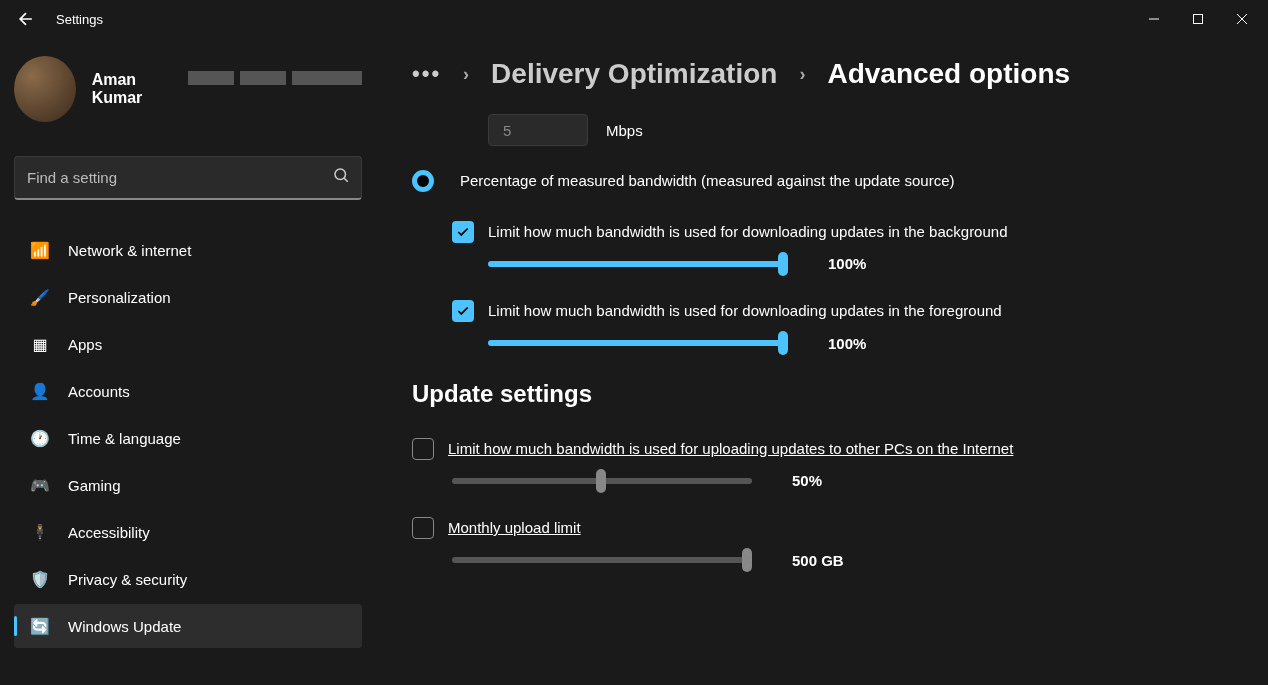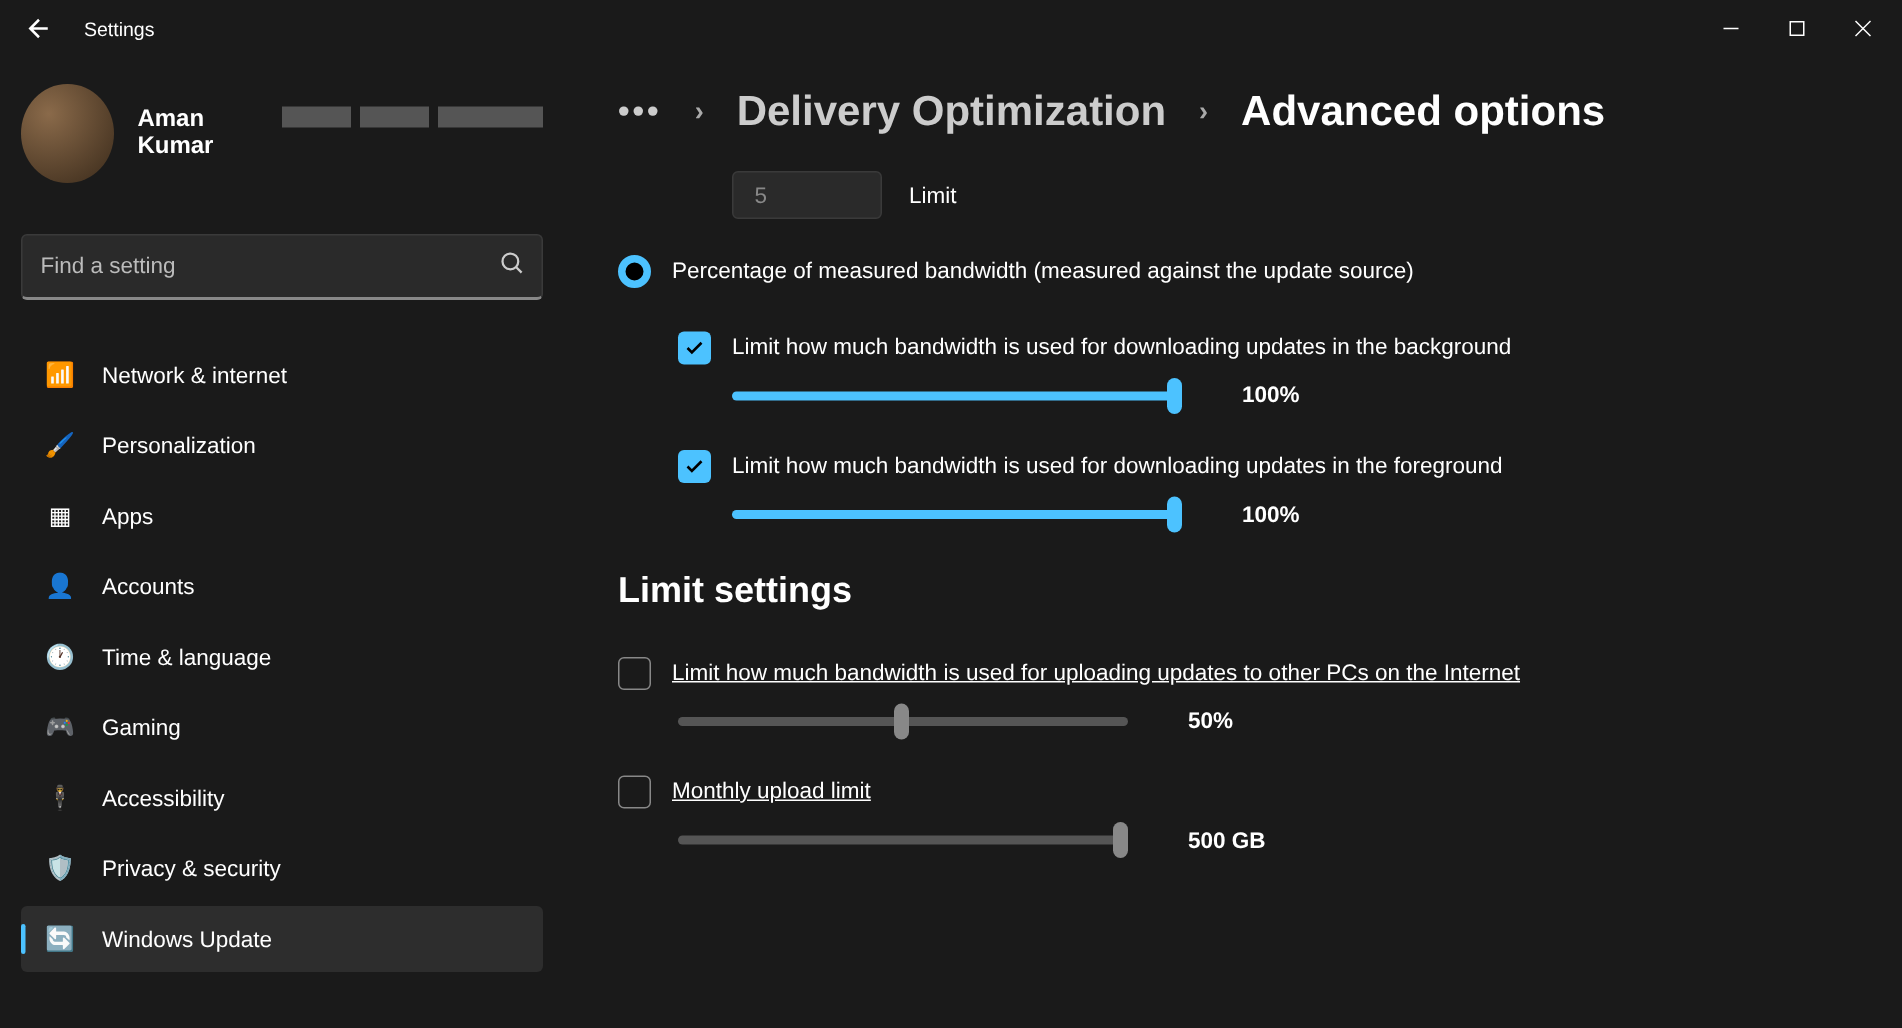--- a/index.html
+++ b/index.html
@@ -30,21 +30,21 @@
 .nav-item .ico { width: 20px; height: 20px; display: flex; align-items: center; justify-content: center; font-size: 16px; }
 .main { flex: 1; padding: 20px 40px 0 40px; overflow-y: auto; }
 .crumbs { display: flex; align-items: center; gap: 22px; font-size: 28px; font-weight: 600; margin-bottom: 24px; }
 .crumbs .dots { font-size: 22px; letter-spacing: 2px; color: #ccc; cursor: pointer; }
 .crumbs .chev { font-size: 18px; color: #aaa; }
 .crumbs .link { color: #ccc; cursor: pointer; }
 .crumbs .current { color: #fff; }
 .row-mbps { display: flex; align-items: center; gap: 18px; margin-left: 76px; margin-bottom: 24px; }
 .numbox { width: 100px; height: 32px; background: #2a2a2a; border: 1px solid #3a3a3a; border-radius: 4px; color: #888; font-size: 15px; padding: 0 14px; display: flex; align-items: center; }
 .unit { font-size: 15px; }
-.radio-row { display: flex; align-items: center; gap: 14px; margin-bottom: 28px; }
+.radio-row { display: flex; align-items: center; gap: 26px; margin-bottom: 28px; }
 .radio { width: 22px; height: 22px; border-radius: 50%; border: 5px solid #4cc2ff; background: #000; cursor: pointer; }
 .chk-row { display: flex; align-items: center; gap: 14px; margin-left: 40px; margin-bottom: 12px; font-size: 15px; }
 .chk-row.top { align-items: flex-start; margin-left: 0; text-decoration: underline; }
 .chk { width: 22px; height: 22px; border-radius: 4px; cursor: pointer; flex-shrink: 0; }
 .chk.checked { background: #4cc2ff; display: flex; align-items: center; justify-content: center; }
 .chk.checked svg { width: 14px; height: 14px; }
 .chk.unchecked { border: 1.5px solid #888; }
 .slider-row { display: flex; align-items: center; gap: 40px; margin-left: 76px; margin-bottom: 28px; }
 .slider-row.upload { margin-left: 40px; }
 .slider { position: relative; width: 300px; height: 6px; border-radius: 3px; cursor: pointer; }
@@ -151,21 +151,21 @@
     <div class="crumbs">
       <span class="dots">•••</span>
       <span class="chev">›</span>
       <span class="link">Delivery Optimization</span>
       <span class="chev">›</span>
       <span class="current">Advanced options</span>
     </div>
 
     <div class="row-mbps">
       <div class="numbox">5</div>
-      <div class="unit">Limit</div>
+      <div class="unit">Mbps</div>
     </div>
 
     <div class="radio-row">
       <div class="radio"></div>
       <div class="txt">Percentage of measured bandwidth (measured against the update source)</div>
     </div>
 
     <div class="chk-row">
       <div class="chk checked">
           <svg viewBox="0 0 24 24" fill="none" stroke="#000" stroke-width="3">
@@ -189,21 +189,21 @@
         </div>
       <div class="txt">Limit how much bandwidth is used for downloading updates in the foreground</div>
     </div>
     <div class="slider-row">
       <div class="slider blue">
           <div class="thumb"></div>
         </div>
       <div class="val">100%</div>
     </div>
 
-    <div class="section-h">Limit settings</div>
+    <div class="section-h">Update settings</div>
 
     <div class="chk-row top">
       <div class="chk unchecked"></div>
       <div class="txt" style="max-width:600px">Limit how much bandwidth is used for uploading updates to other PCs on the Internet</div>
     </div>
     <div class="slider-row upload">
       <div class="slider gray">
           <div class="thumb" style="left:48%"></div>
         </div>
       <div class="val">50%</div>

